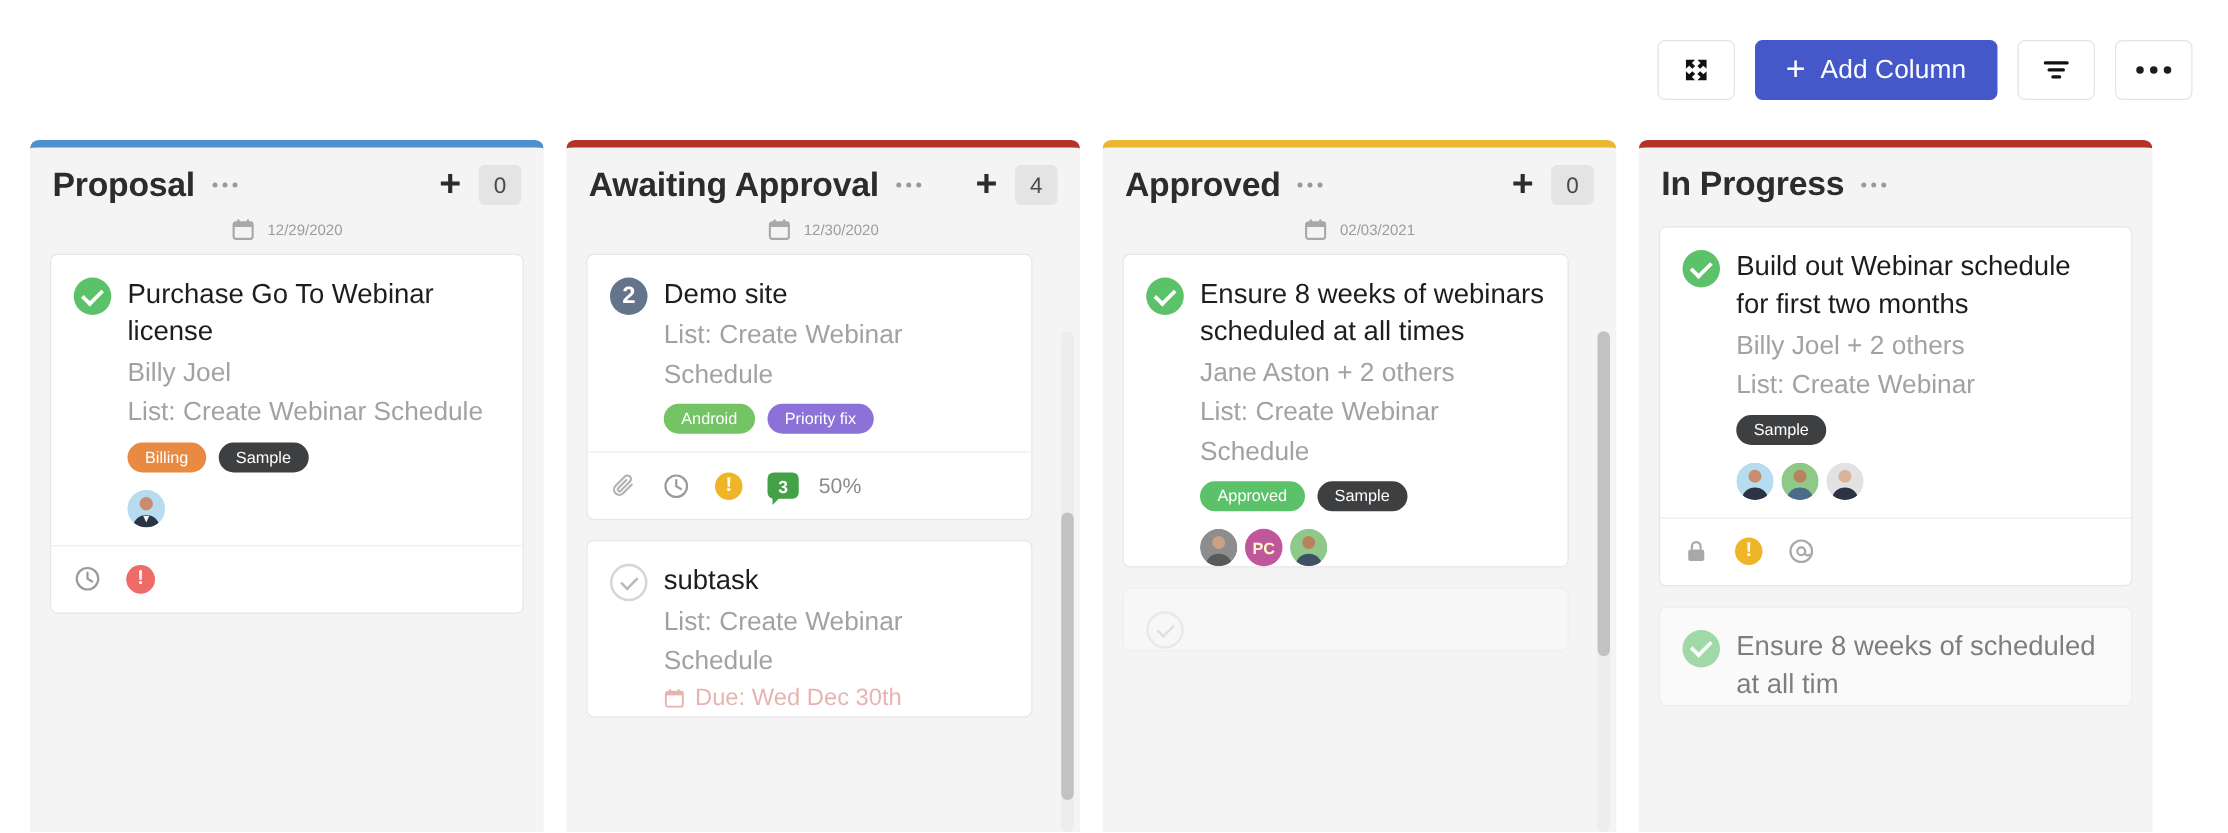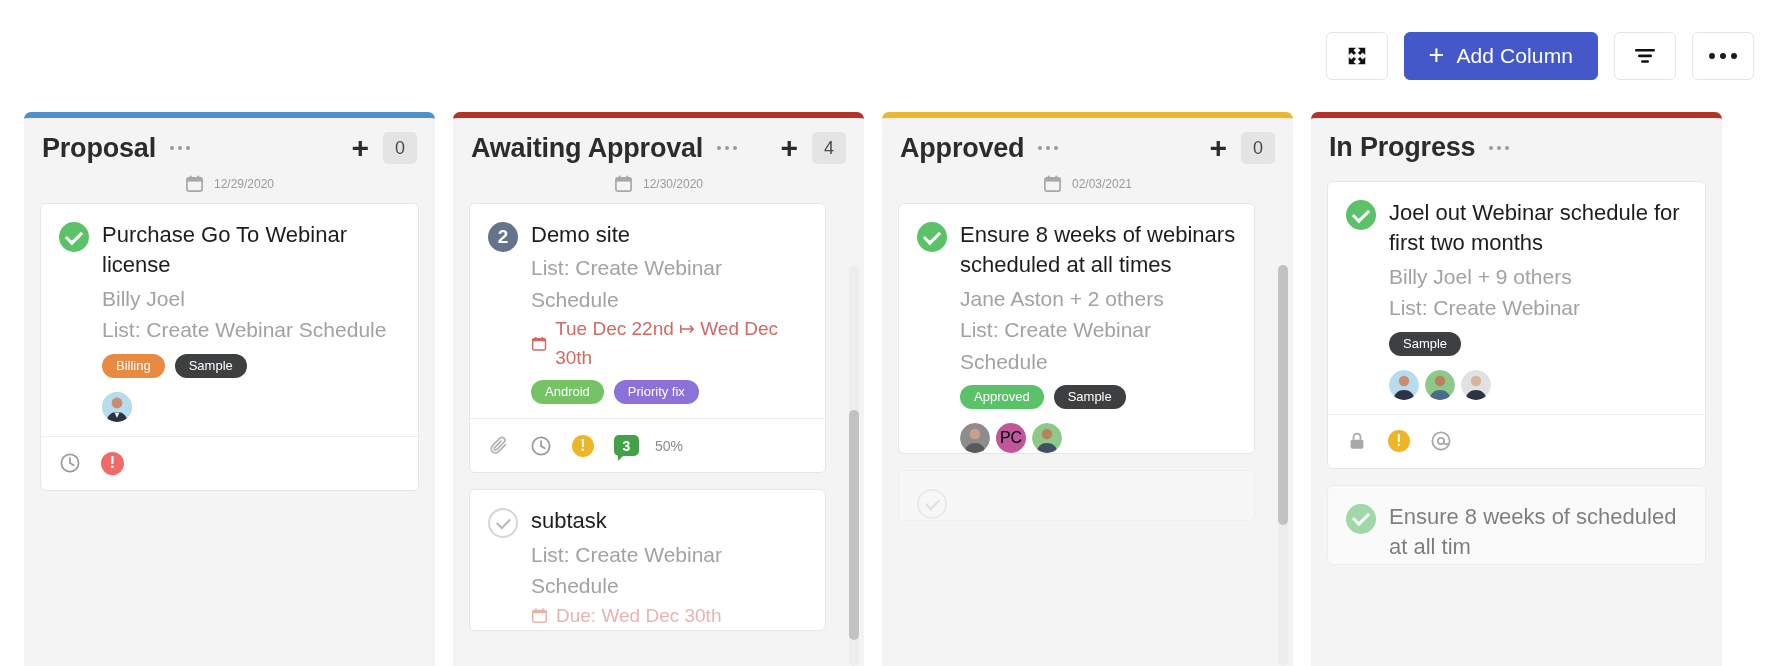--- a/index.html
+++ b/index.html
@@ -235,35 +235,35 @@
     font-size: 13px;
     color: #fff;
     white-space: nowrap;
   }
 
   .avatars { display: flex; gap: 6px; margin-top: 14px; align-items: center; }
   .av {
     width: 30px; height: 30px;
     border-radius: 50%;
     display: flex; align-items: center; justify-content: center;
-    font-size: 16px; color: #000000; font-weight: 400;
+    font-size: 13px; color: #fef9c3; font-weight: 700;
     overflow: hidden;
     flex: 0 0 auto;
   }
 
   .card-foot {
     border-top: 1px solid #ededed;
     margin: 14px -18px 0 -18px;
     padding: 13px 18px 13px 18px;
     display: flex;
     align-items: center;
     gap: 20px;
     min-height: 54px;
   }
-  .foot-pct { font-size: 14px; color: #8a8a8a; margin-left: -4px; }
+  .foot-pct { font-size: 17px; color: #8a8a8a; margin-left: -4px; }
 
   .ico20 { width: 22px; height: 22px; display:block; }
   .badge-warn {
     width: 22px; height: 22px; border-radius: 50%;
     background: #eeb526; color: #fff;
     font-size: 16px; font-weight: 700;
     display:flex; align-items:center; justify-content:center;
     line-height: 1;
   }
   .badge-alert {
@@ -409,29 +409,20 @@
       <div class="scrollrail">
         <div class="scrollthumb" style="top:145px;height:230px;"></div>
       </div>
 
       <div class="card" style="margin-right:22px;">
         <div class="card-main">
           <span class="chk num">2</span>
           <div class="card-text">
             <div class="card-title">Demo site</div>
             <div class="card-sub">List: Create Webinar Schedule</div>
-            <div class="card-due">
-              <svg class="cal-ico" viewBox="0 0 20 20">
-                <rect x="2" y="4" width="16" height="14" rx="2" fill="none" stroke="#d06a62" stroke-width="1.8"></rect>
-                <rect x="2" y="4" width="16" height="3.4" fill="#d06a62"></rect>
-                <rect x="5" y="1.5" width="2" height="4" rx="1" fill="#d06a62"></rect>
-                <rect x="13" y="1.5" width="2" height="4" rx="1" fill="#d06a62"></rect>
-              </svg>
-              <span>Tue Dec 22nd ↦ Wed Dec 30th</span>
-            </div>
             <div class="tags">
               <span class="tag" style="background:#74c365">Android</span>
               <span class="tag" style="background:#8c71d8">Priority fix</span>
             </div>
           </div>
         </div>
         <div class="card-foot">
           <svg class="ico20" viewBox="0 0 24 24">
             <path d="M19 10.5 11.2 18.3a4.6 4.6 0 0 1-6.5-6.5l8.3-8.3a3.1 3.1 0 0 1 4.4 4.4l-8.2 8.2a1.6 1.6 0 0 1-2.2-2.2l7.3-7.3" fill="none" stroke="#b2b2b2" stroke-width="1.9" stroke-linecap="round"></path>
           </svg>
@@ -546,22 +537,22 @@
           <i></i>
           <i></i>
         </span>
     </div>
     <div class="col-body" style="padding-top:14px;">
 
       <div class="card">
         <div class="card-main">
           <span class="chk done"></span>
           <div class="card-text">
-            <div class="card-title">Joel out Webinar schedule for first two months</div>
-            <div class="card-sub">Billy Joel + 9 others</div>
+            <div class="card-title">Build out Webinar schedule for first two months</div>
+            <div class="card-sub">Billy Joel + 2 others</div>
             <div class="card-sub">List: Create Webinar</div>
             <div class="tags">
               <span class="tag" style="background:#3e3f41">Sample</span>
             </div>
             <div class="avatars">
               <span class="av">
                 <svg viewBox="0 0 30 30" width="30" height="30">
                   <circle cx="15" cy="15" r="15" fill="#b7dcf0"></circle>
                   <circle cx="15" cy="11" r="5.2" fill="#c98d6e"></circle>
                   <path d="M4 30c1.5-7 5.5-10 11-10s9.5 3 11 10z" fill="#2b3344"></path>

